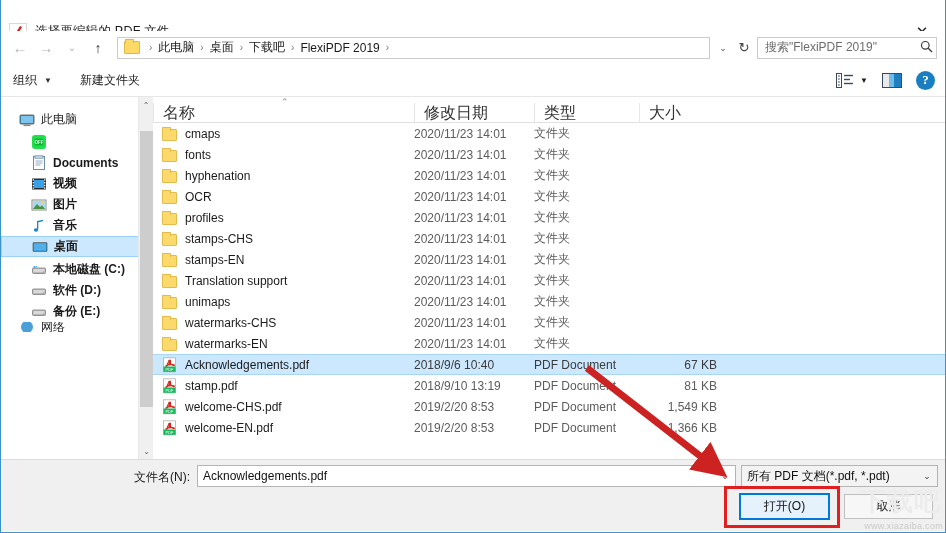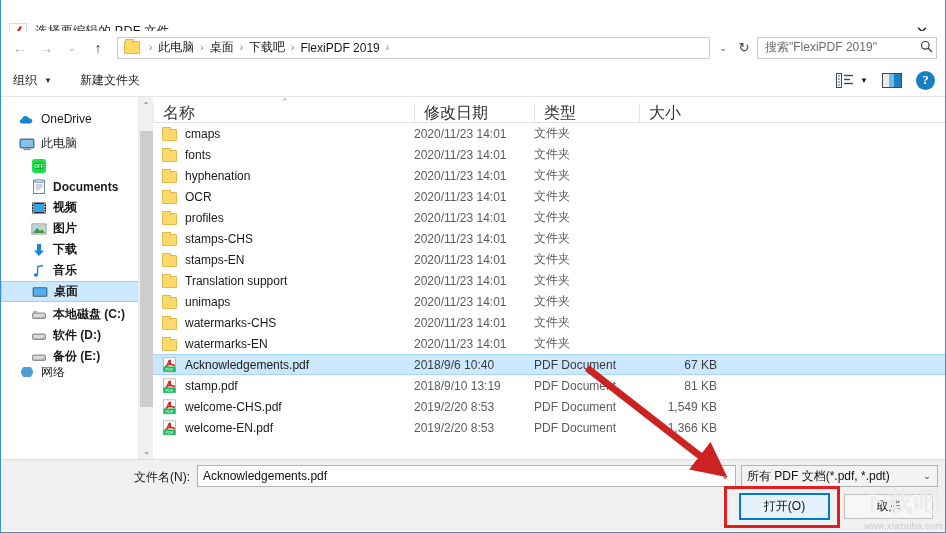--- a/index.html
+++ b/index.html
@@ -329,28 +329,20 @@
       <span id="help-icon">?</span>
     </div>
   </div>
 
   <div id="body">
 
     <div id="sidebar">
 
       <div style="height:8px"></div>
 
-      <div class="side-item" style="margin-top:3px">
-        <span class="side-ico">
-          <svg width="16" height="16" viewBox="0 0 16 16">
-            <path d="M3.3 12.4 C1.5 12.4 0.6 11.2 0.8 10 C1 8.9 2 8.2 3 8.3 C3 6.3 4.7 4.8 6.7 4.9 C8.2 5 9.4 5.9 9.9 7.2 C11.6 6.9 13.2 8.1 13.3 9.8 C13.4 11.2 12.3 12.4 10.9 12.4 Z" fill="#1a84d0"></path>
-          </svg>
-        </span>
-        <span class="side-label">OneDrive</span>
-      </div>
 
 
       <div class="side-item" style="margin-top:4px">
         <span class="side-ico">
           <svg width="16" height="16" viewBox="0 0 16 16">
             <rect x="1" y="3" width="14" height="9" rx="1" fill="#3a9bd9" stroke="#4a4a4a" stroke-width="0.8"></rect>
             <rect x="2" y="4" width="12" height="7" fill="#7dc4ef"></rect>
             <rect x="4.5" y="12.5" width="7" height="1.6" fill="#8a8a8a"></rect>
           </svg>
         </span>
@@ -404,29 +396,20 @@
           <svg width="16" height="16" viewBox="0 0 16 16">
             <rect x="1" y="3" width="14" height="10" fill="#ffffff" stroke="#888" stroke-width="1"></rect>
             <rect x="2" y="4" width="12" height="8" fill="#a8d7f0"></rect>
             <path d="M2 12 L6 7 L9 10 L11 8.5 L14 12 Z" fill="#4c8f3f"></path>
             <circle cx="11.5" cy="6" r="1.2" fill="#ffd84d"></circle>
           </svg>
         </span>
         <span class="side-label">图片</span>
       </div>
 
-      <div class="side-item indent">
-        <span class="side-ico">
-          <svg width="16" height="16" viewBox="0 0 16 16">
-            <rect x="6" y="2" width="4" height="7" fill="#1a84d0"></rect>
-            <path d="M3 8.5 L13 8.5 L8 14 Z" fill="#1a84d0"></path>
-          </svg>
-        </span>
-        <span class="side-label">下载</span>
-      </div>
 
       <div class="side-item indent">
         <span class="side-ico">
           <svg width="16" height="16" viewBox="0 0 16 16">
             <path d="M6 12 L6 3 L12 1.8 L12 3.2 L7.3 4.3 L7.3 11 Z" fill="#1a84d0"></path>
             <ellipse cx="5" cy="12" rx="2.2" ry="1.8" fill="#1a84d0"></ellipse>
           </svg>
         </span>
         <span class="side-label">音乐</span>
       </div>

